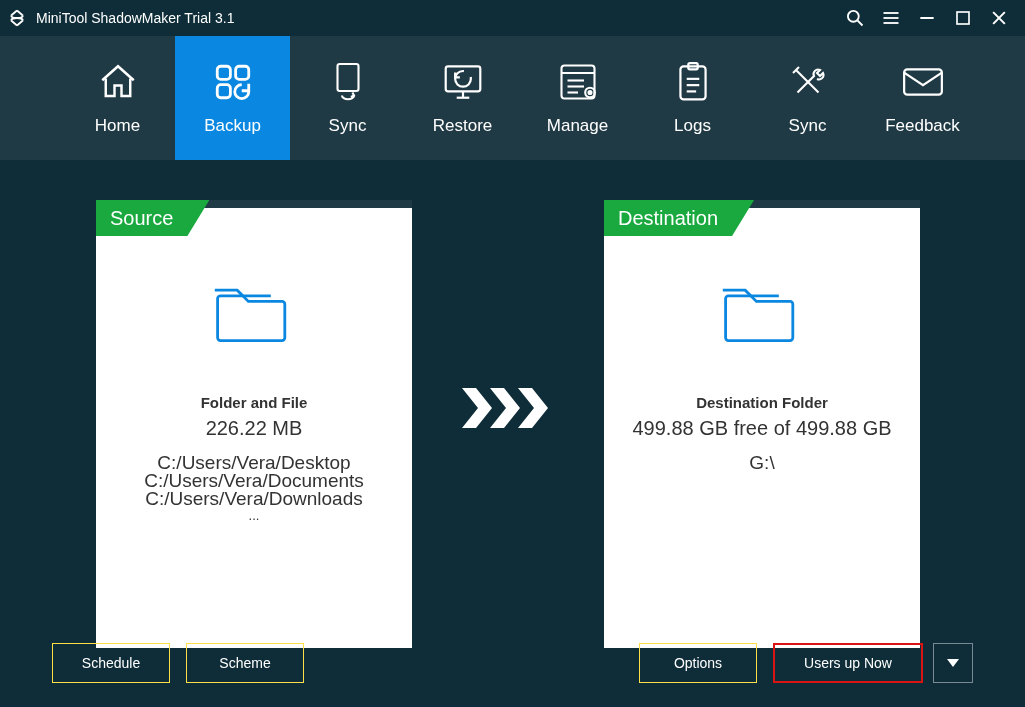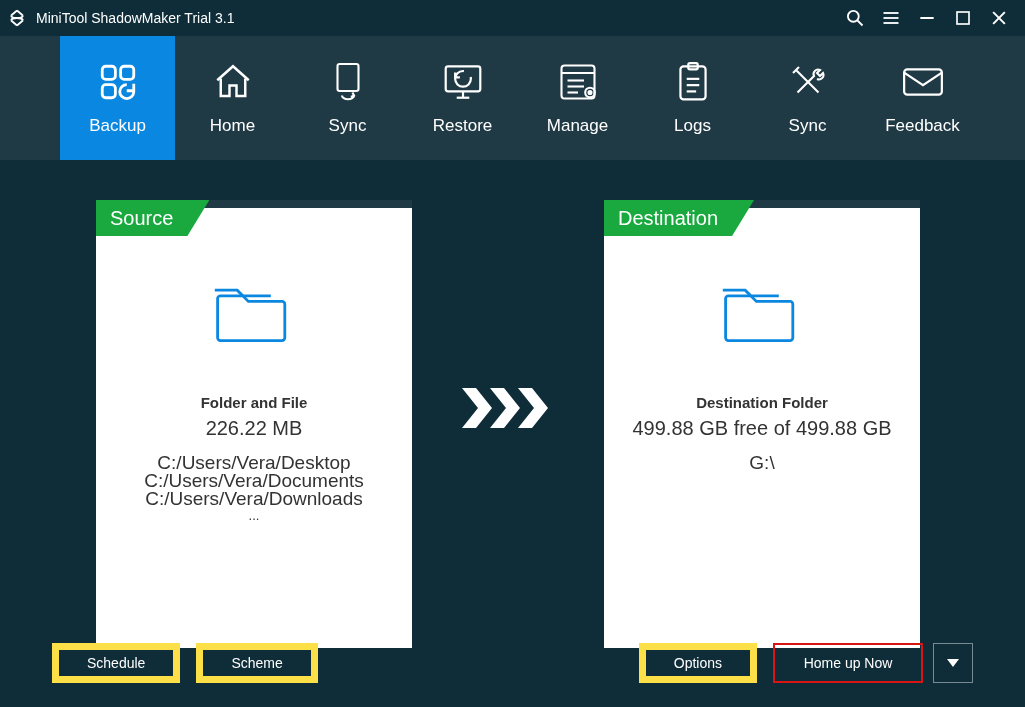--- a/index.html
+++ b/index.html
@@ -94,21 +94,21 @@
   .footer {
     position: absolute;
     left: 0; right: 0; bottom: 0;
     height: 88px;
     display: flex;
     align-items: center;
     padding: 0 52px;
   }
   .btn {
     height: 40px;
-    border: 7px solid #fde047;
+    border: 1px solid #fde047;
     background: transparent;
     color: #fff;
     font-size: 14px;
     padding: 0 28px;
     min-width: 118px;
     cursor: pointer;
     display:flex;align-items:center;justify-content:center;
   }
   .btn + .btn { margin-left: 16px; }
   .spacer { flex: 1; }
@@ -162,40 +162,40 @@
   </div>
   <div class="ctrl">
     <svg width="20" height="20" viewBox="0 0 24 24" stroke="#fff" stroke-width="2.4">
         <line x1="5" y1="5" x2="19" y2="19"></line>
         <line x1="19" y1="5" x2="5" y2="19"></line>
       </svg>
   </div>
 </div>
 
 <div class="navbar">
+  <div class="nav-item">
+    <div class="icon-slot">
+      <svg width="42" height="42" viewBox="0 0 24 24" fill="none" stroke="#fff" stroke-width="1.4">
+          <path d="M3 11 L12 3 L21 11"></path>
+          <path d="M5 10v10h5v-6h4v6h5V10"></path>
+        </svg>
+    </div>
+    <div class="label">Home</div>
+  </div>
   <div class="nav-item active">
     <div class="icon-slot">
       <svg width="42" height="42" viewBox="0 0 24 24" fill="none" stroke="#fff" stroke-width="1.6">
         <rect x="3" y="3" width="7.5" height="7.5" rx="2"></rect>
           <rect x="13.5" y="3" width="7.5" height="7.5" rx="2"></rect>
         <rect x="3" y="13.5" width="7.5" height="7.5" rx="2"></rect>
         <path d="M17 13.5 a4 4 0 1 0 4 4"></path>
           <polyline points="21 13 21 17 17 17" fill="none"></polyline>
       </svg>
     </div>
     <div class="label">Backup</div>
-  </div>
-  <div class="nav-item">
-    <div class="icon-slot">
-      <svg width="42" height="42" viewBox="0 0 24 24" fill="none" stroke="#fff" stroke-width="1.4">
-          <path d="M3 11 L12 3 L21 11"></path>
-          <path d="M5 10v10h5v-6h4v6h5V10"></path>
-        </svg>
-    </div>
-    <div class="label">Home</div>
   </div>
   <div class="nav-item">
     <div class="icon-slot">
       <svg width="38" height="42" viewBox="0 0 24 28" fill="none" stroke="#fff" stroke-width="1.4">
         <rect x="5" y="2" width="14" height="18" rx="1.5"></rect>
           <path d="M9 2v-0"></path>
           <path d="M8 23 a4 2.5 0 1 0 8 0"></path>
           <polyline points="15 21 16 23 14 24"></polyline>
       </svg>
     </div>
@@ -302,20 +302,20 @@
       <div class="line2">499.88 GB free of 499.88 GB</div>
       <div class="paths">G:\</div>
     </div>
   </div>
 
   <div class="footer">
     <div class="btn">Schedule</div>
     <div class="btn">Scheme</div>
     <div class="spacer"></div>
     <div class="btn">Options</div>
-    <div class="btn primary">Home up Now</div>
+    <div class="btn primary">Users up Now</div>
     <div class="dropdown-btn">
       <svg width="12" height="8" viewBox="0 0 12 8" fill="#fff">
           <polygon points="0,0 12,0 6,8"></polygon>
         </svg>
     </div>
   </div>
 </div>
 
 </body></html>

